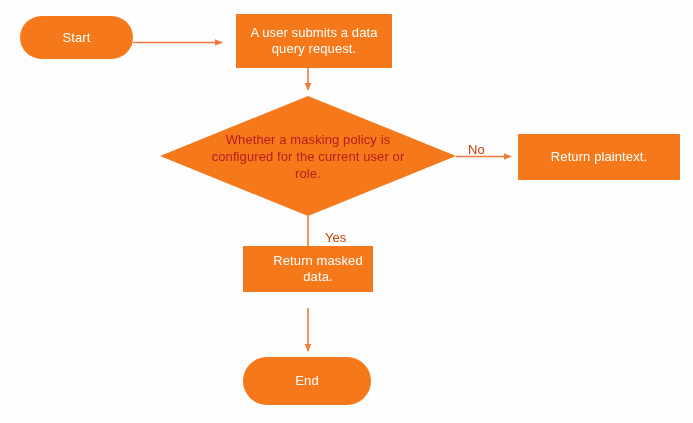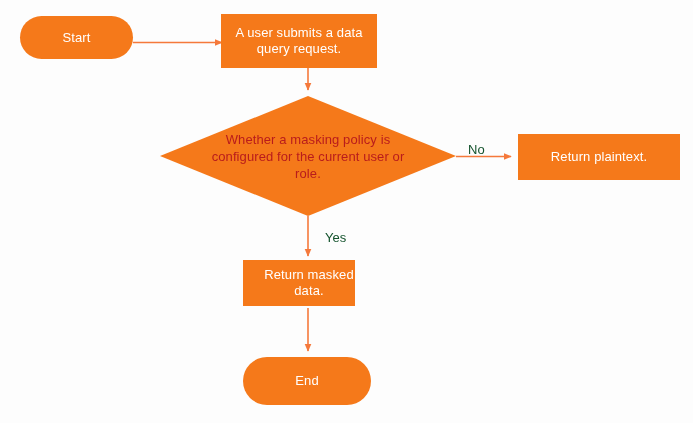--- a/index.html
+++ b/index.html
@@ -61,31 +61,31 @@
   .decision-text {
     position: relative;
     z-index: 2;
     width: 72%;
     color: #b91c1c;
     font-size: 13px;
     line-height: 17px;
   }
   .edge-label {
     position: absolute;
-    color: #14532d;
+    color: #c2410c;
     font-size: 13px;
     line-height: 15px;
     white-space: nowrap;
   }
   
   #node-start      { left: 20px;  top: 16px;  width: 113px; height: 43px; }
-  #node-submit     { left: 221px; top: 14px;  width: 156px; height: 54px; }
+  #node-submit     { left: 236px; top: 14px;  width: 156px; height: 54px; }
   #node-decision   { left: 160px; top: 96px;  width: 296px; height: 120px; }
   #node-plaintext  { left: 518px; top: 134px; width: 162px; height: 46px; }
-  #node-masked     { left: 243px; top: 260px; width: 112px; height: 46px; padding-left: 20px; }
+  #node-masked     { left: 243px; top: 246px; width: 130px; height: 46px; padding-left: 20px; }
   #node-end        { left: 243px; top: 357px; width: 128px; height: 48px; }
   
   #label-no        { left: 468px; top: 142px; }
   #label-yes       { left: 325px; top: 230px; }
 </style>
 </head>
 <body>
 
 <div id="canvas">
 

